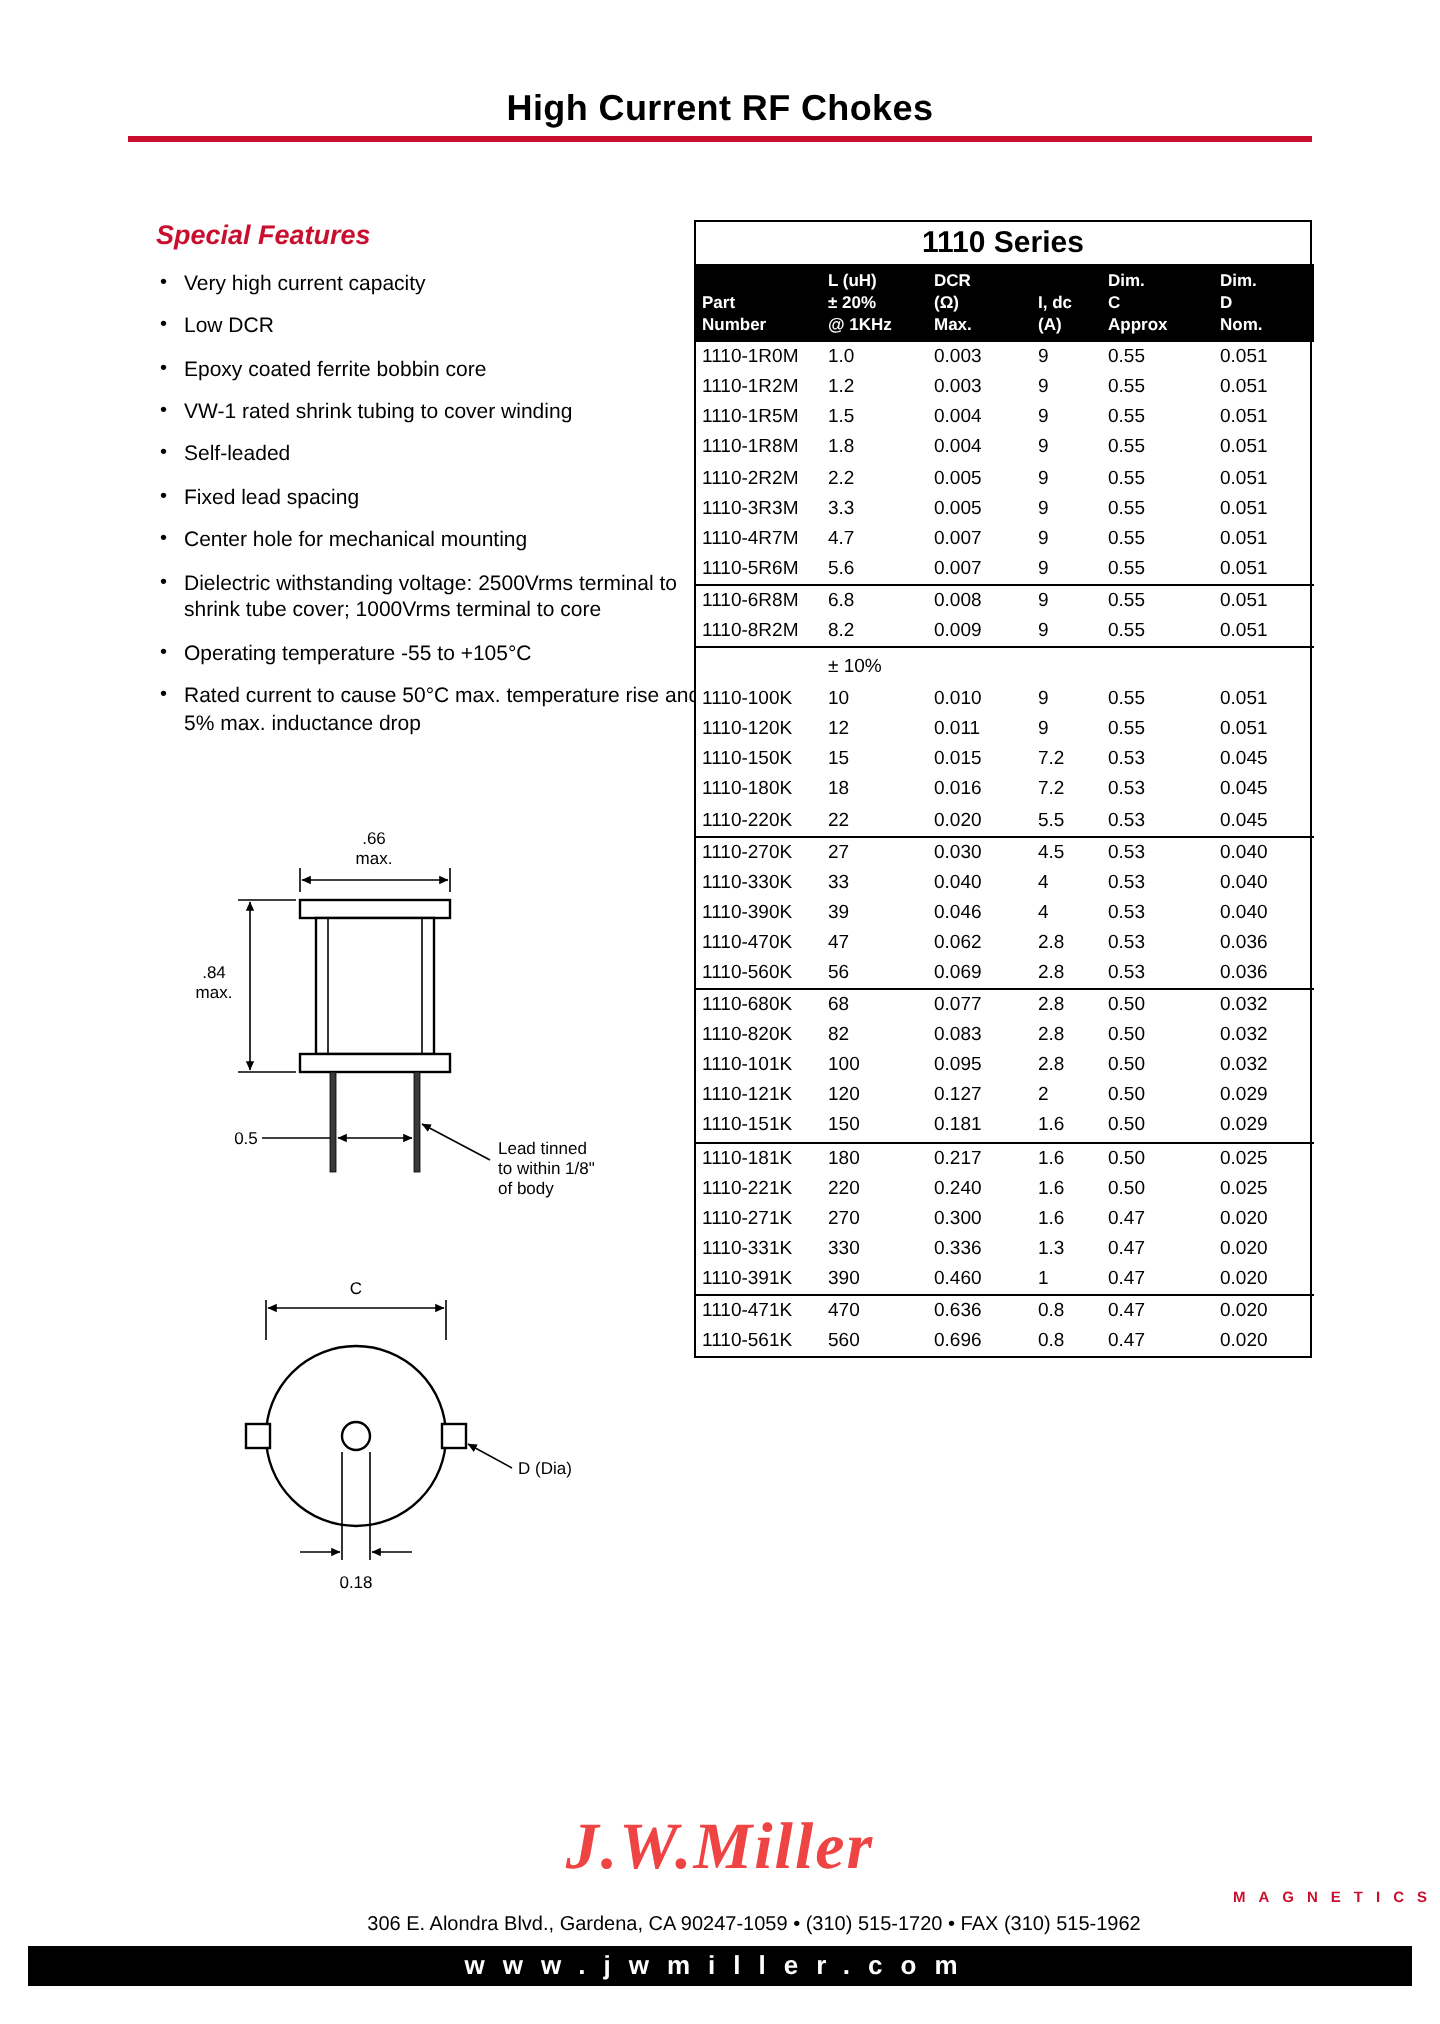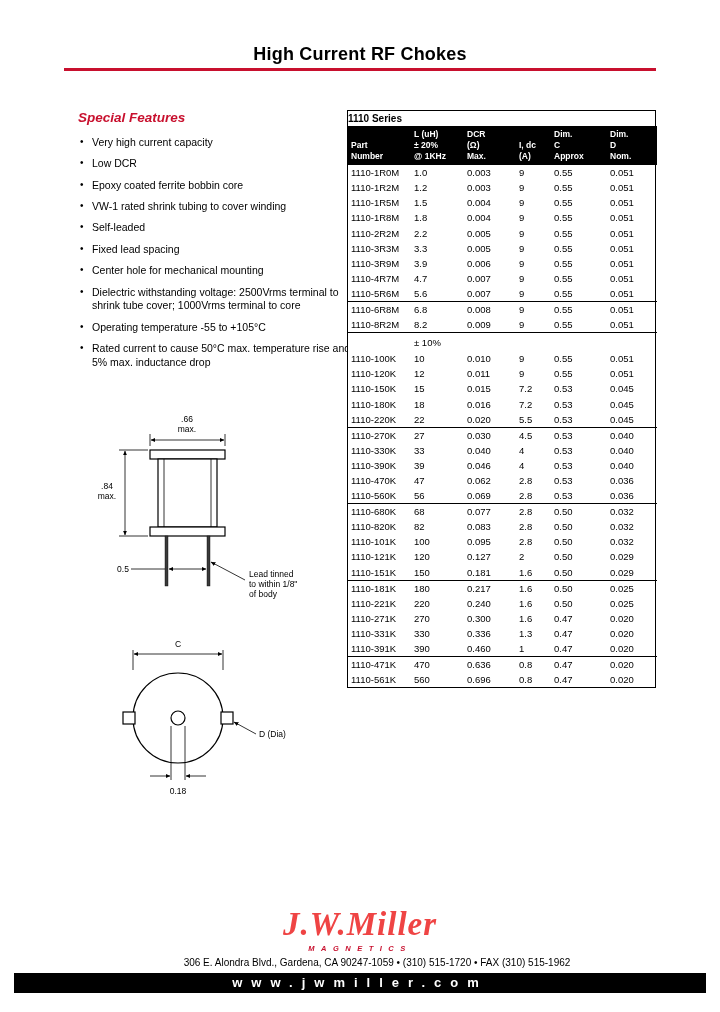--- a/index.html
+++ b/index.html
@@ -33,21 +33,21 @@
   .features li::before {
     content:"•"; position:absolute; left:2px; top:-1px; font-size:10px;
   }
 
   
   .series-table {
     position:absolute; left:347px; top:110px; width:309px;
     border:1.5px solid #000; background:#fff;
   }
   .table-title {
-    font-weight:700; font-size:10px; text-align:left; padding:2px 0 2px;
+    font-weight:700; font-size:15px; text-align:center; padding:2px 0 2px;
   }
   .series-table table { width:100%; border-collapse:collapse; table-layout:fixed; }
   .series-table th {
     background:#000; color:#fff; font-size:8.5px; font-weight:700;
     text-align:left; vertical-align:bottom; padding:3px 3px 3px;
     white-space:pre-line; line-height:1.3;
   }
   .series-table td {
     font-size:9.5px; padding:1px 3px; line-height:13.1px; vertical-align:middle;
     white-space:nowrap; overflow:hidden;
@@ -63,22 +63,22 @@
   .lead  { fill:#3a3a3a; stroke:#000; stroke-width:0.4; }
   .dimline { stroke:#000; stroke-width:0.8; fill:none; }
 
   
   .logo {
     position:absolute; top:906px; left:0; width:100%; text-align:center;
     font-family:"Liberation Serif", serif; font-style:italic; font-weight:700;
     font-size:33px; color:#ef4444; letter-spacing:1px;
   }
   .logo-sub {
-    position:absolute; top:944px; left:0; width:100%; text-align:center;
-    font-size:7.5px; letter-spacing:6.5px; color:#c8102e; font-weight:700;font-style:italic;
+    position:absolute; top:944px; left:0; width:100%; text-align:right;
+    font-size:7.5px; letter-spacing:6.5px; color:#c8102e; font-weight:700;
   }
   .address {
     position:absolute; top:957px; left:17px; width:100%; text-align:center;
     font-size:10px;
   }
   .web-bar {
     position:absolute; top:973px; left:14px; width:692px; height:20px;
     background:#000000; color:#fff; text-align:center; font-size:13px;
     font-weight:700; letter-spacing:9px; line-height:20px;
   }
@@ -238,28 +238,20 @@
         </tr>
         <tr>
           <td>1110-3R3M</td>
           <td>3.3</td>
           <td>0.005</td>
           <td>9</td>
           <td>0.55</td>
           <td>0.051</td>
         </tr>
         <tr>
-          <td>1110-3R9M</td>
-          <td>3.9</td>
-          <td>0.006</td>
-          <td>9</td>
-          <td>0.55</td>
-          <td>0.051</td>
-        </tr>
-        <tr>
           <td>1110-4R7M</td>
           <td>4.7</td>
           <td>0.007</td>
           <td>9</td>
           <td>0.55</td>
           <td>0.051</td>
         </tr>
         <tr>
           <td>1110-5R6M</td>
           <td>5.6</td>

